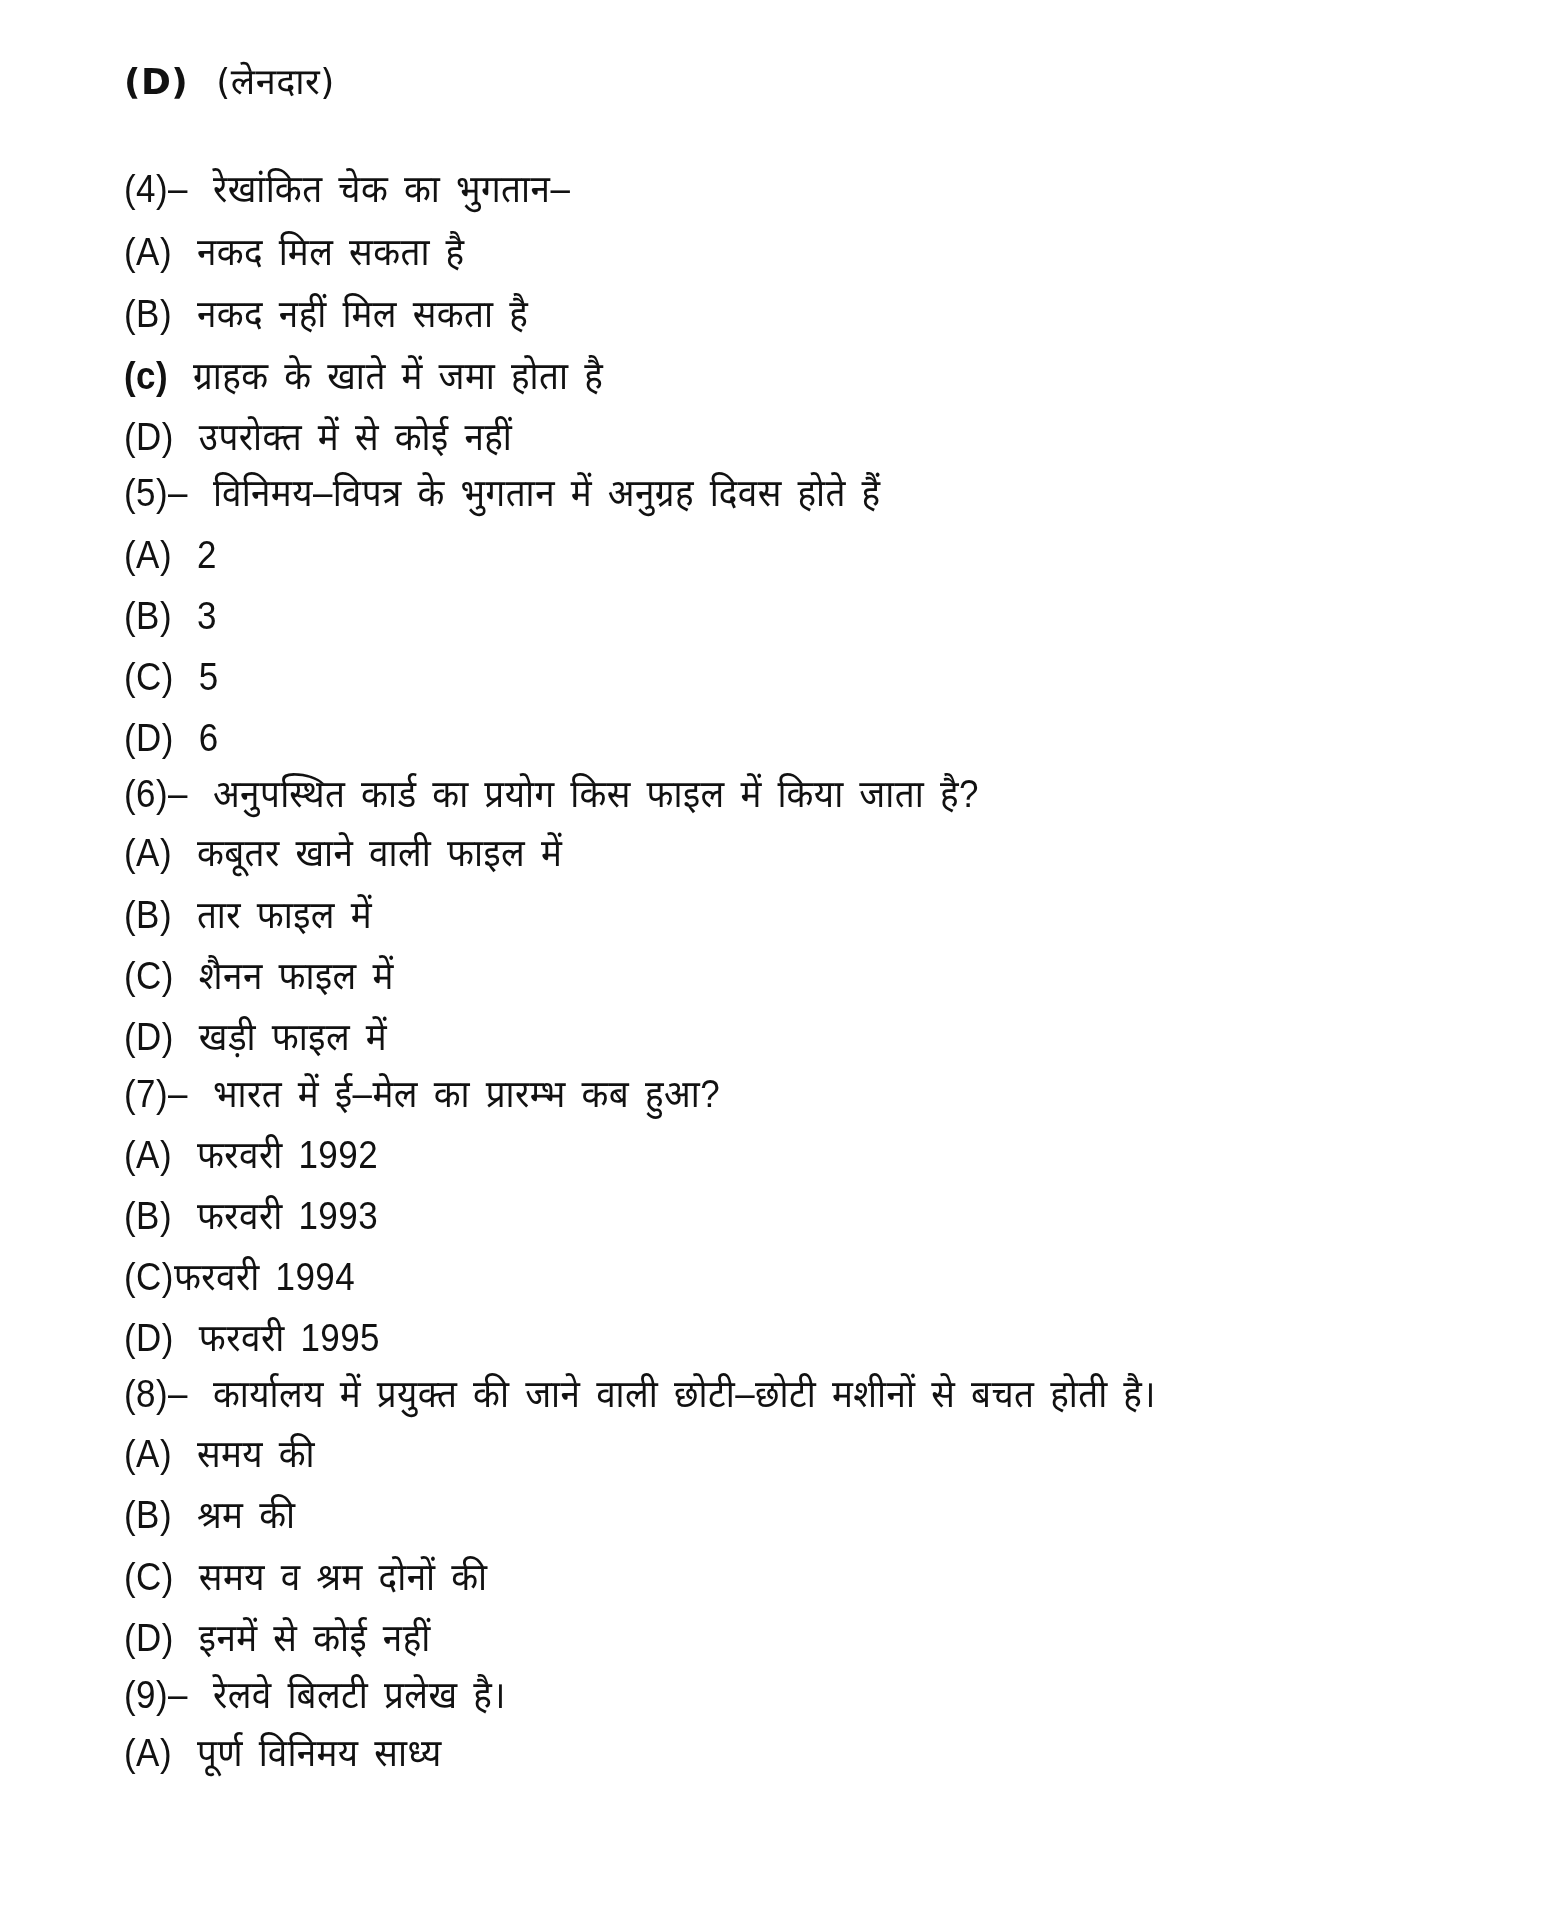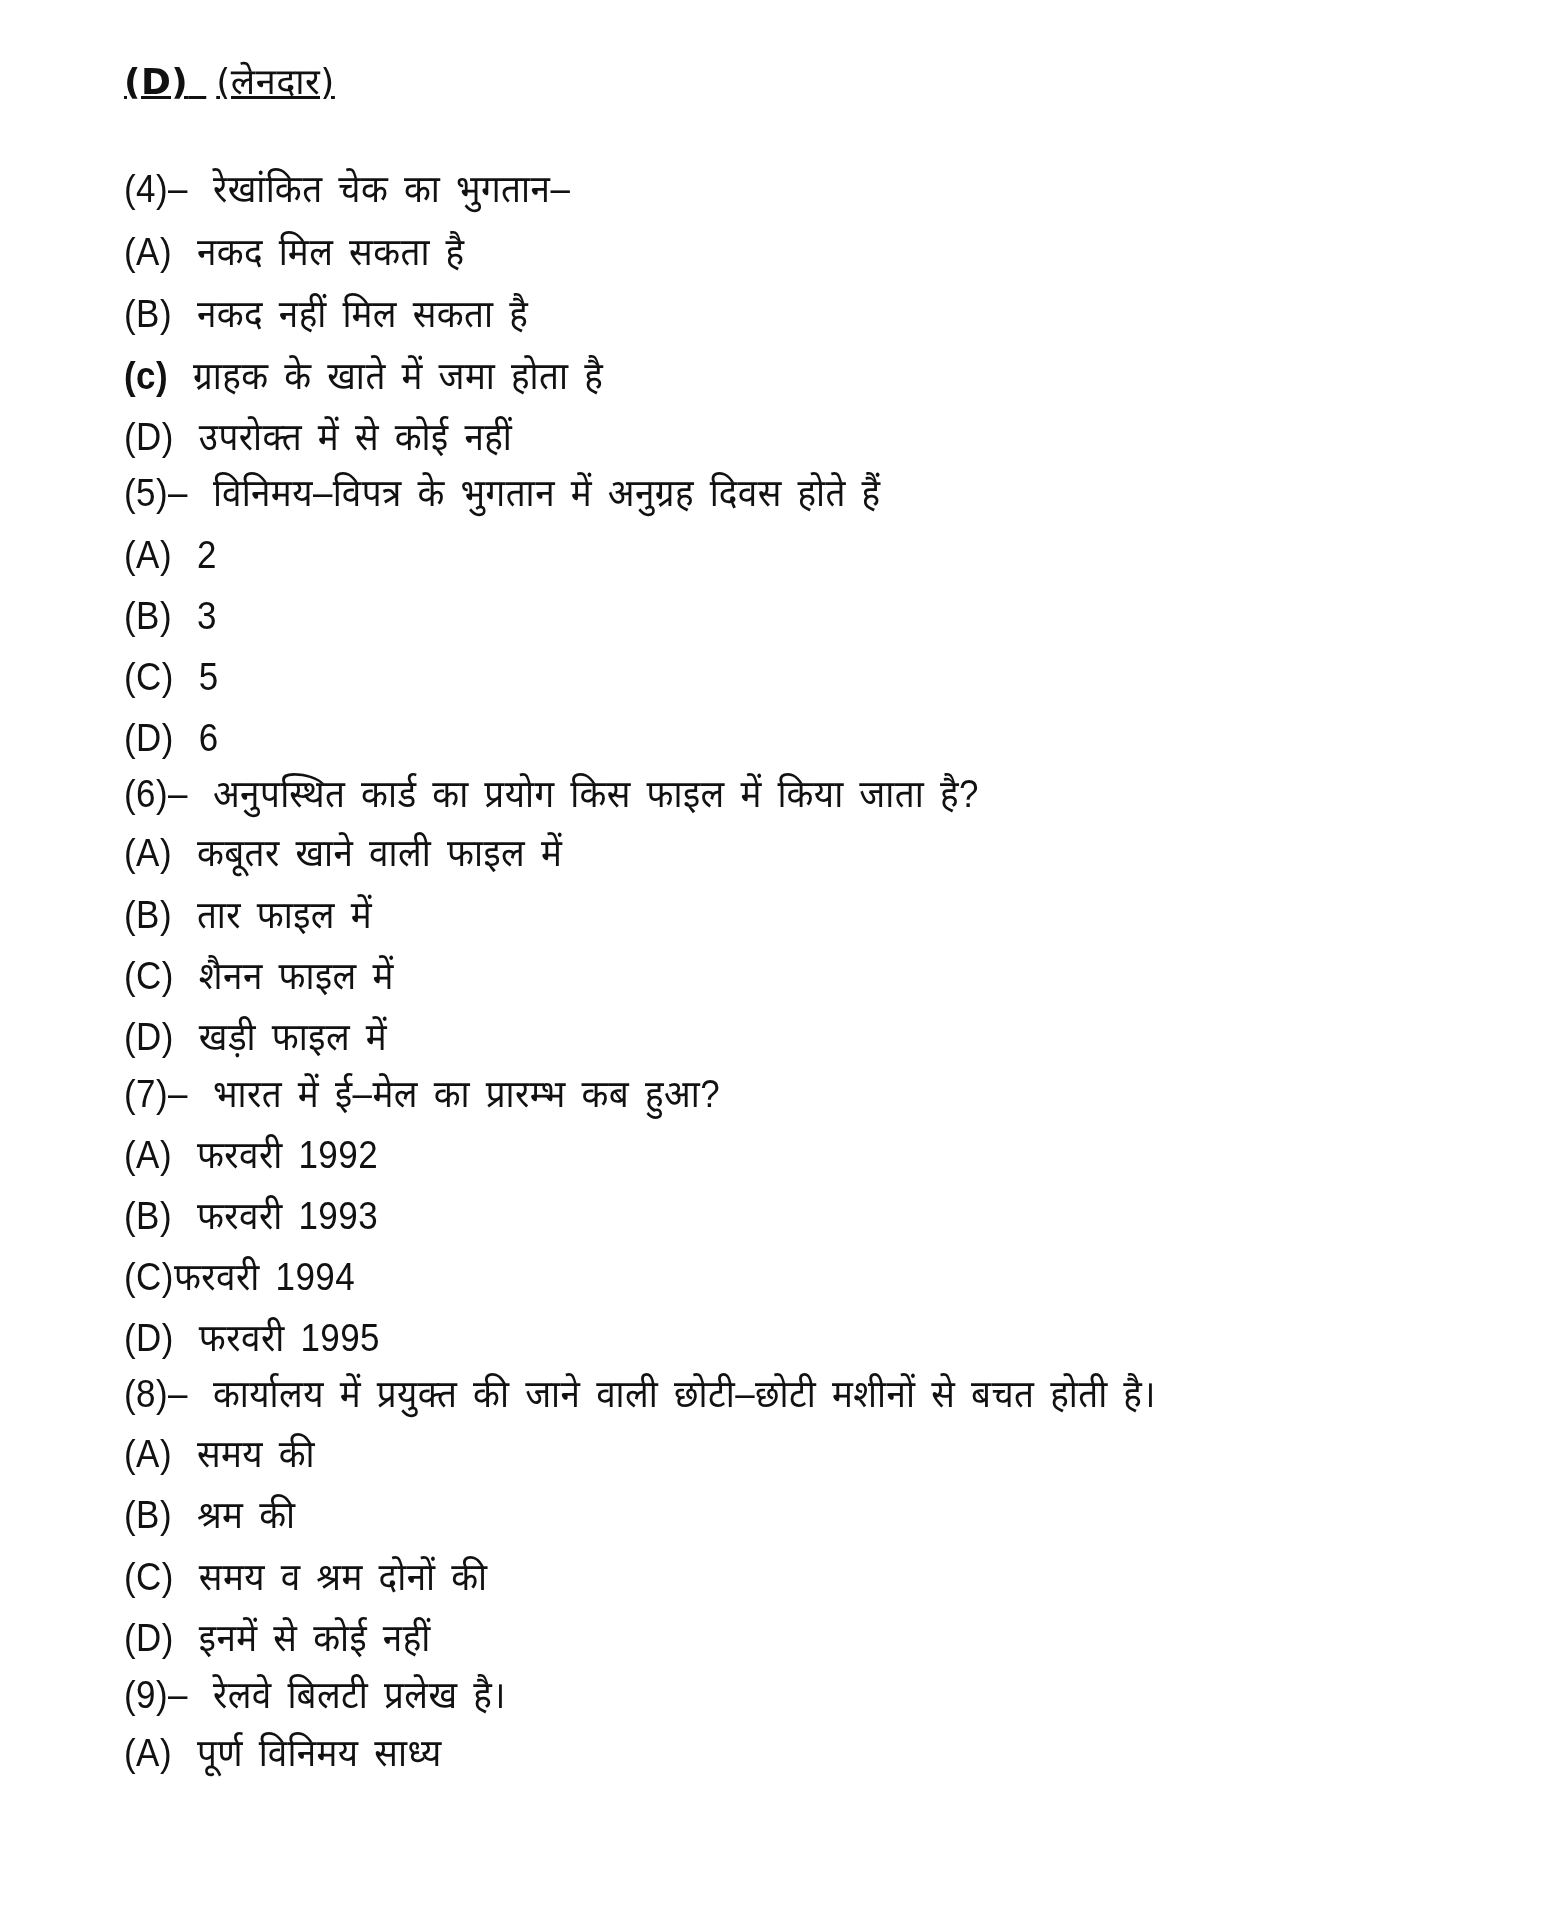--- a/index.html
+++ b/index.html
@@ -11,21 +11,21 @@
   .label { font-weight:normal; }
   .first .label { font-weight:bold; }
   .opt-text, .q-text { margin-left:10px; }
   .tight .opt-text { margin-left:0; }
 </style>
 </head>
 <body>
 
 <div>
 
-  <div class="line first" style="top:58px;text-decoration:underline;">
+  <div class="line first" style="top:58px;">
     <span class="label">(D)</span>
     <span class="opt-text">(लेनदार)</span>
   </div>
 
   <div class="line" style="top:165px;">
     <span class="label">(4)–</span>
     <span class="q-text">रेखांकित चेक का भुगतान–</span>
   </div>
   <div class="line" style="top:228px;">
     <span class="label">(A)</span>

